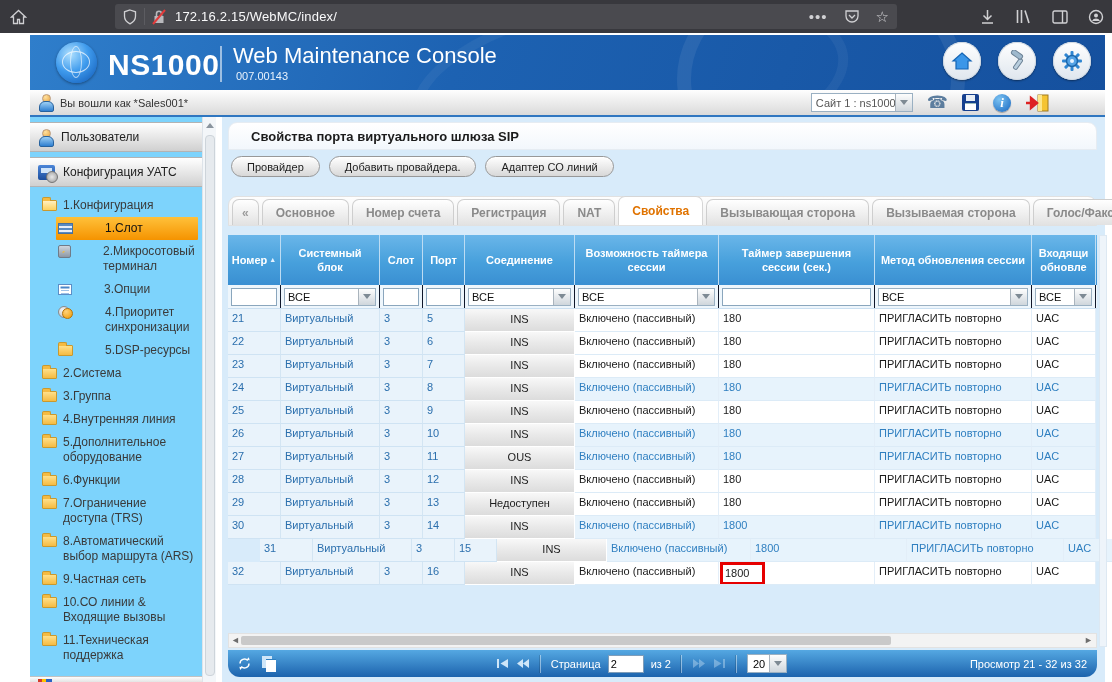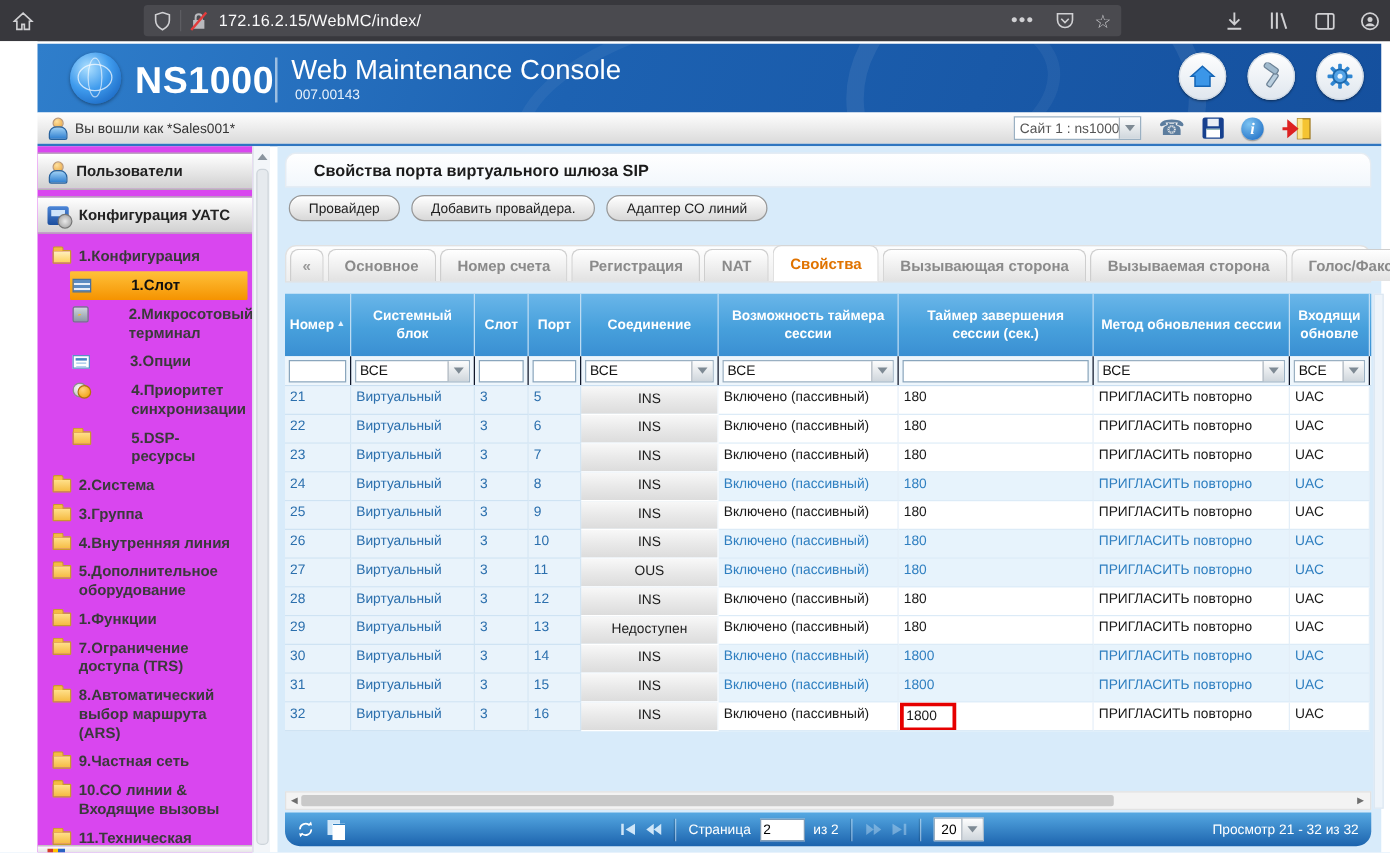--- a/index.html
+++ b/index.html
@@ -55,21 +55,21 @@
 .ddbtn::after { content:""; width:0; height:0; border:4px solid transparent; border-top:5px solid #7e8a94; margin-top:4px; }
 .phone-ic { font-size:17px; color:#5c7d9e; line-height:1; }
 .floppy { width:17px; height:17px; background:#16408e; border-radius:2px; position:relative; }
 .floppy::before { content:""; position:absolute; left:4px; top:1px; width:9px; height:6px; background:#e8eef5; }
 .floppy::after { content:""; position:absolute; left:3px; bottom:1px; width:11px; height:6px; background:#fff; border-top:1px solid #9bb; }
 .info-ic { width:18px; height:18px; border-radius:50%; background:radial-gradient(circle at 35% 30%,#7cc3f2,#1565c0);
   color:#fff; font-family:"Liberation Serif",serif; font-style:italic; font-weight:bold; font-size:13px;
   display:flex; align-items:center; justify-content:center; box-shadow:0 1px 1px rgba(0,0,0,.3); }
 .logout { position:relative; width:24px; height:18px; }
 
-.sidebar { position:absolute; left:30px; top:117px; width:172px; bottom:0; background:#d946ef; overflow:hidden;font-weight:bold; }
+.sidebar { position:absolute; left:30px; top:117px; width:172px; bottom:0; background:#7dd3fc; overflow:hidden; }
 .sb-bar { margin:5px 0 0 0; height:30px; background:linear-gradient(#ffffff,#d0d0d0); border:1px solid #b3b3b3;
   border-left:none; border-right:none; display:flex; align-items:center; gap:8px; padding:0 8px; font-size:12px; color:#222; }
 .pbx-ic { width:17px; height:15px; background:linear-gradient(#4c86d8,#1c4e9e); border-radius:2px; position:relative; }
 .pbx-ic::before { content:""; position:absolute; left:3px; top:3px; right:3px; height:5px; background:#cfe4fa; }
 .pbx-ic::after { content:""; position:absolute; right:-3px; bottom:-3px; width:10px; height:10px; border-radius:50%;
   background:radial-gradient(#e8e8e8,#9a9a9a); border:1px solid #777; }
 .tree { padding:7px 0 0 10px; font-size:12px; color:#3a3a3a; }
 .titem { display:flex; gap:6px; padding:4px 4px 4px 2px; align-items:flex-start; line-height:15px; margin-right:4px; }
 .titem .lbl { flex:1; }
 .titem.lvl1 { margin-left:16px;gap:32px; }
@@ -337,21 +337,21 @@
       <div class="titem">
         <span class="folder"></span>
         <span class="lbl">4.Внутренняя линия</span>
       </div>
       <div class="titem">
         <span class="folder"></span>
         <span class="lbl">5.Дополнительное оборудование</span>
       </div>
       <div class="titem">
         <span class="folder"></span>
-        <span class="lbl">1.Функции</span>
+        <span class="lbl">6.Функции</span>
       </div>
       <div class="titem">
         <span class="folder"></span>
         <span class="lbl">7.Ограничение доступа (TRS)</span>
       </div>
       <div class="titem">
         <span class="folder"></span>
         <span class="lbl">8.Автоматический выбор маршрута (ARS)</span>
       </div>
       <div class="titem">
@@ -575,21 +575,21 @@
           <div class="td lft" style="width: 99px;">Виртуальный</div>
           <div class="td lft" style="width: 43px;">3</div>
           <div class="td lft" style="width: 42px;">14</div>
           <div class="td conn" style="width: 110px;">INS</div>
           <div class="td rgt" style="width: 144px;">Включено (пассивный)</div>
           <div class="td rgt" style="width: 156px;">1800</div>
           <div class="td rgt" style="width: 157px;">ПРИГЛАСИТЬ повторно</div>
           <div class="td rgt" style="width: 64px;">UAC</div>
         </div>
         <div class="trow chg">
-          <div class="td lft" style="width: 53px;">31</div>
+          <div class="td lft" style="width: 53px; margin-left: 32px;">31</div>
           <div class="td lft" style="width: 99px;">Виртуальный</div>
           <div class="td lft" style="width: 43px;">3</div>
           <div class="td lft" style="width: 42px;">15</div>
           <div class="td conn" style="width: 110px;">INS</div>
           <div class="td rgt" style="width: 144px;">Включено (пассивный)</div>
           <div class="td rgt" style="width: 156px;">1800</div>
           <div class="td rgt" style="width: 157px;">ПРИГЛАСИТЬ повторно</div>
           <div class="td rgt" style="width: 64px;">UAC</div>
         </div>
         <div class="trow plain">

